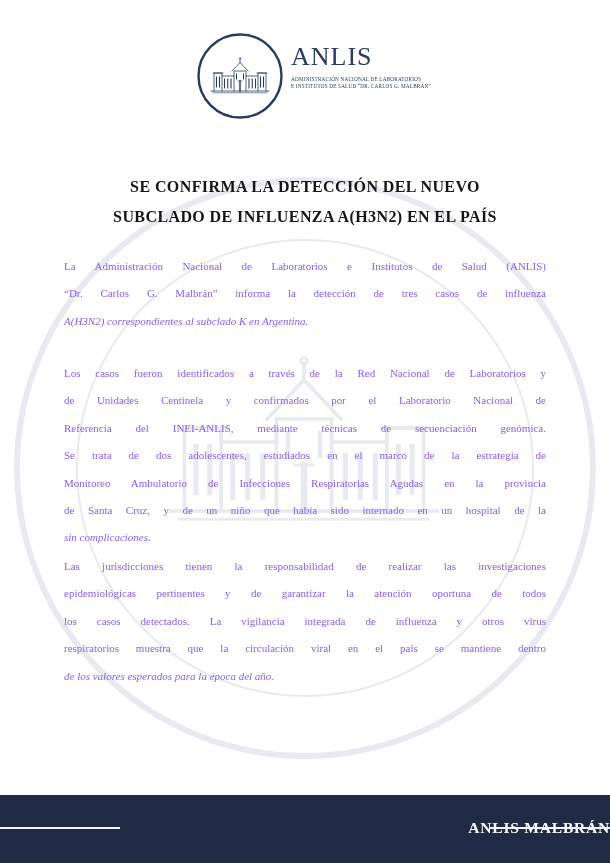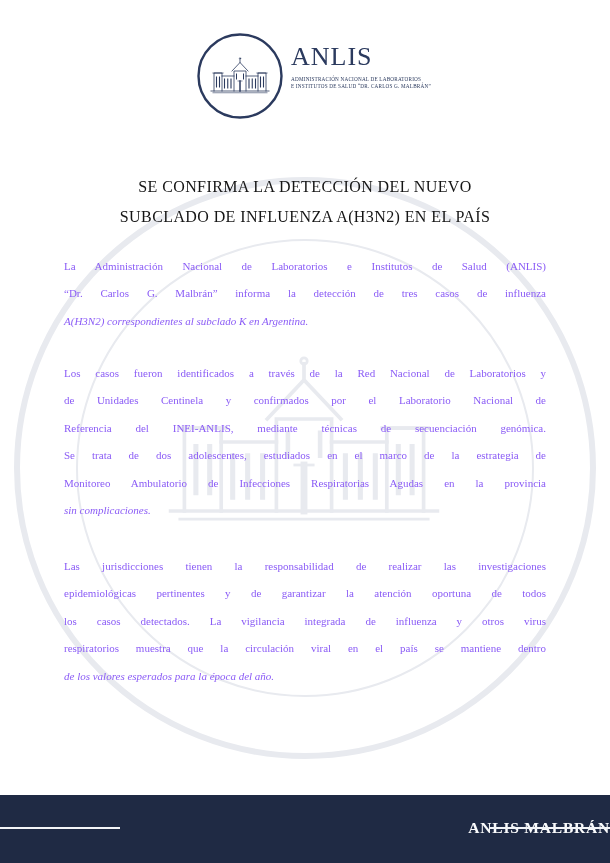--- a/index.html
+++ b/index.html
@@ -24,21 +24,21 @@
   .logo-mark { stroke: #2b3a5e; fill: none; }
   .logo-textcol { margin-top: 12px; color: #2b3a5e; }
   .logo-name {
     font-size: 26px; line-height: 25px; letter-spacing: 1px; font-weight: 400;
   }
   .logo-sub { margin-top: 7px; font-size: 5.2px; line-height: 6.8px; letter-spacing: 0.2px; }
 
   
   .doc-title {
     position: absolute; top: 172px; left: 0; width: 610px;
-    text-align: center; font-weight: normal; font-size: 16px; line-height: 30px;
+    text-align: center; font-weight: bold; font-size: 16px; line-height: 30px;
     letter-spacing: 0.4px; color: #151515; z-index: 2; margin: 0;
   }
 
   
   .bodytext { position: absolute; left: 64px; width: 482px; z-index: 2;
     color: #8b5cf6; font-size: 11px; line-height: 27.4px; }
   .p1 { top: 253px; } .p2 { top: 360px; } .p3 { top: 553px; }
   .line { text-align: justify; text-align-last: justify; }
   .line.last { text-align-last: left; font-style: italic; }
 
@@ -115,20 +115,21 @@
     <div class="line">“Dr. Carlos G. Malbrán” informa la detección de tres casos de influenza</div>
     <div class="line last">A(H3N2) correspondientes al subclado K en Argentina.</div>
   </div>
 
   <div class="bodytext p2">
     <div class="line">Los casos fueron identificados a través de la Red Nacional de Laboratorios y</div>
     <div class="line">de Unidades Centinela y confirmados por el Laboratorio Nacional de</div>
     <div class="line">Referencia del INEI-ANLIS, mediante técnicas de secuenciación genómica.</div>
     <div class="line">Se trata de dos adolescentes, estudiados en el marco de la estrategia de</div>
     <div class="line">Monitoreo Ambulatorio de Infecciones Respiratorias Agudas en la provincia</div>
+    <div class="line">de Santa Cruz, y de un niño que había sido internado en un hospital de la</div>
     <div class="line last">sin complicaciones.</div>
   </div>
 
   <div class="bodytext p3">
     <div class="line">Las jurisdicciones tienen la responsabilidad de realizar las investigaciones</div>
     <div class="line">epidemiológicas pertinentes y de garantizar la atención oportuna de todos</div>
     <div class="line">los casos detectados. La vigilancia integrada de influenza y otros virus</div>
     <div class="line">respiratorios muestra que la circulación viral en el país se mantiene dentro</div>
     <div class="line last">de los valores esperados para la época del año.</div>
   </div>

